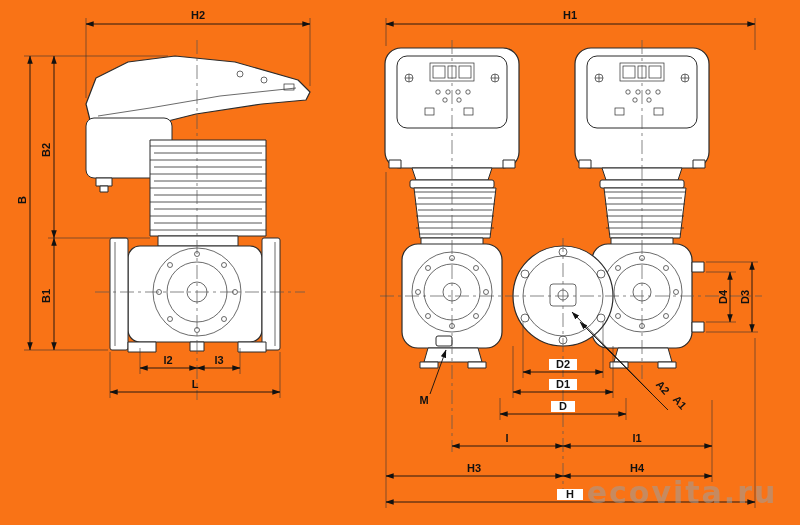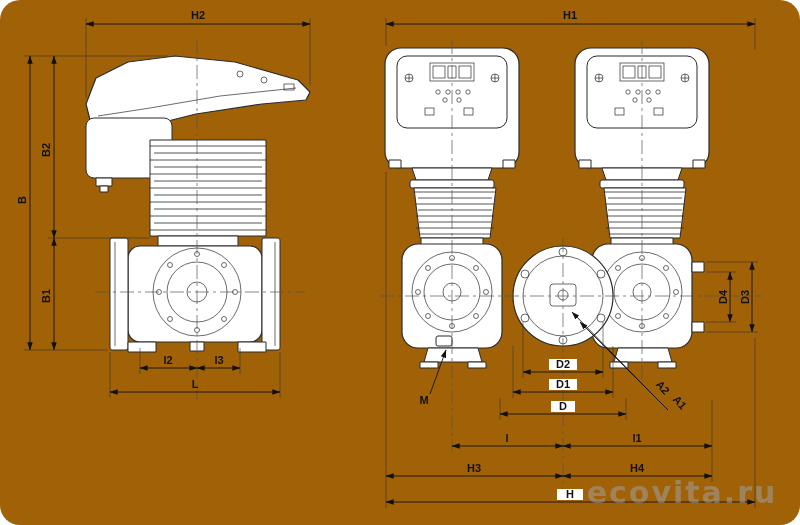--- a/index.html
+++ b/index.html
@@ -1,17 +1,17 @@
 <!DOCTYPE html>
 <html><head>
 <meta charset="utf-8">
 <style>
   html,body{margin:0;padding:0;background:#ffffff;}
-  .page{position:relative;width:800px;height:525px;background:#a16207;overflow:hidden;
-        font-family:"Liberation Sans", sans-serif;border-radius:20px;}
+  .page{position:relative;width:800px;height:525px;background:#f97316;overflow:hidden;
+        font-family:"Liberation Sans", sans-serif;}
   svg{display:block;}
   .ol{fill:#ffffff;stroke:#2b2b2b;stroke-width:1.2;stroke-linejoin:round;}
   .ol2{fill:#ffffff;stroke:#2b2b2b;stroke-width:1;stroke-linejoin:round;}
   .il{fill:none;stroke:#2b2b2b;stroke-width:0.7;}
   .fin{fill:none;stroke:#2b2b2b;stroke-width:0.8;}
   .cl{fill:none;stroke:#555;stroke-width:0.7;stroke-dasharray:14 4 3 4;}
   .dim{fill:none;stroke:#111;stroke-width:0.9;}
   .ext{fill:none;stroke:#333;stroke-width:0.6;}
   .lbl{font:bold 11px "Liberation Sans", sans-serif;fill:#111;text-anchor:middle;}
   .wm{font:bold 30px "DejaVu Sans", sans-serif;fill:#9e9e9e;opacity:0.55;letter-spacing:2px;text-anchor:middle;}

